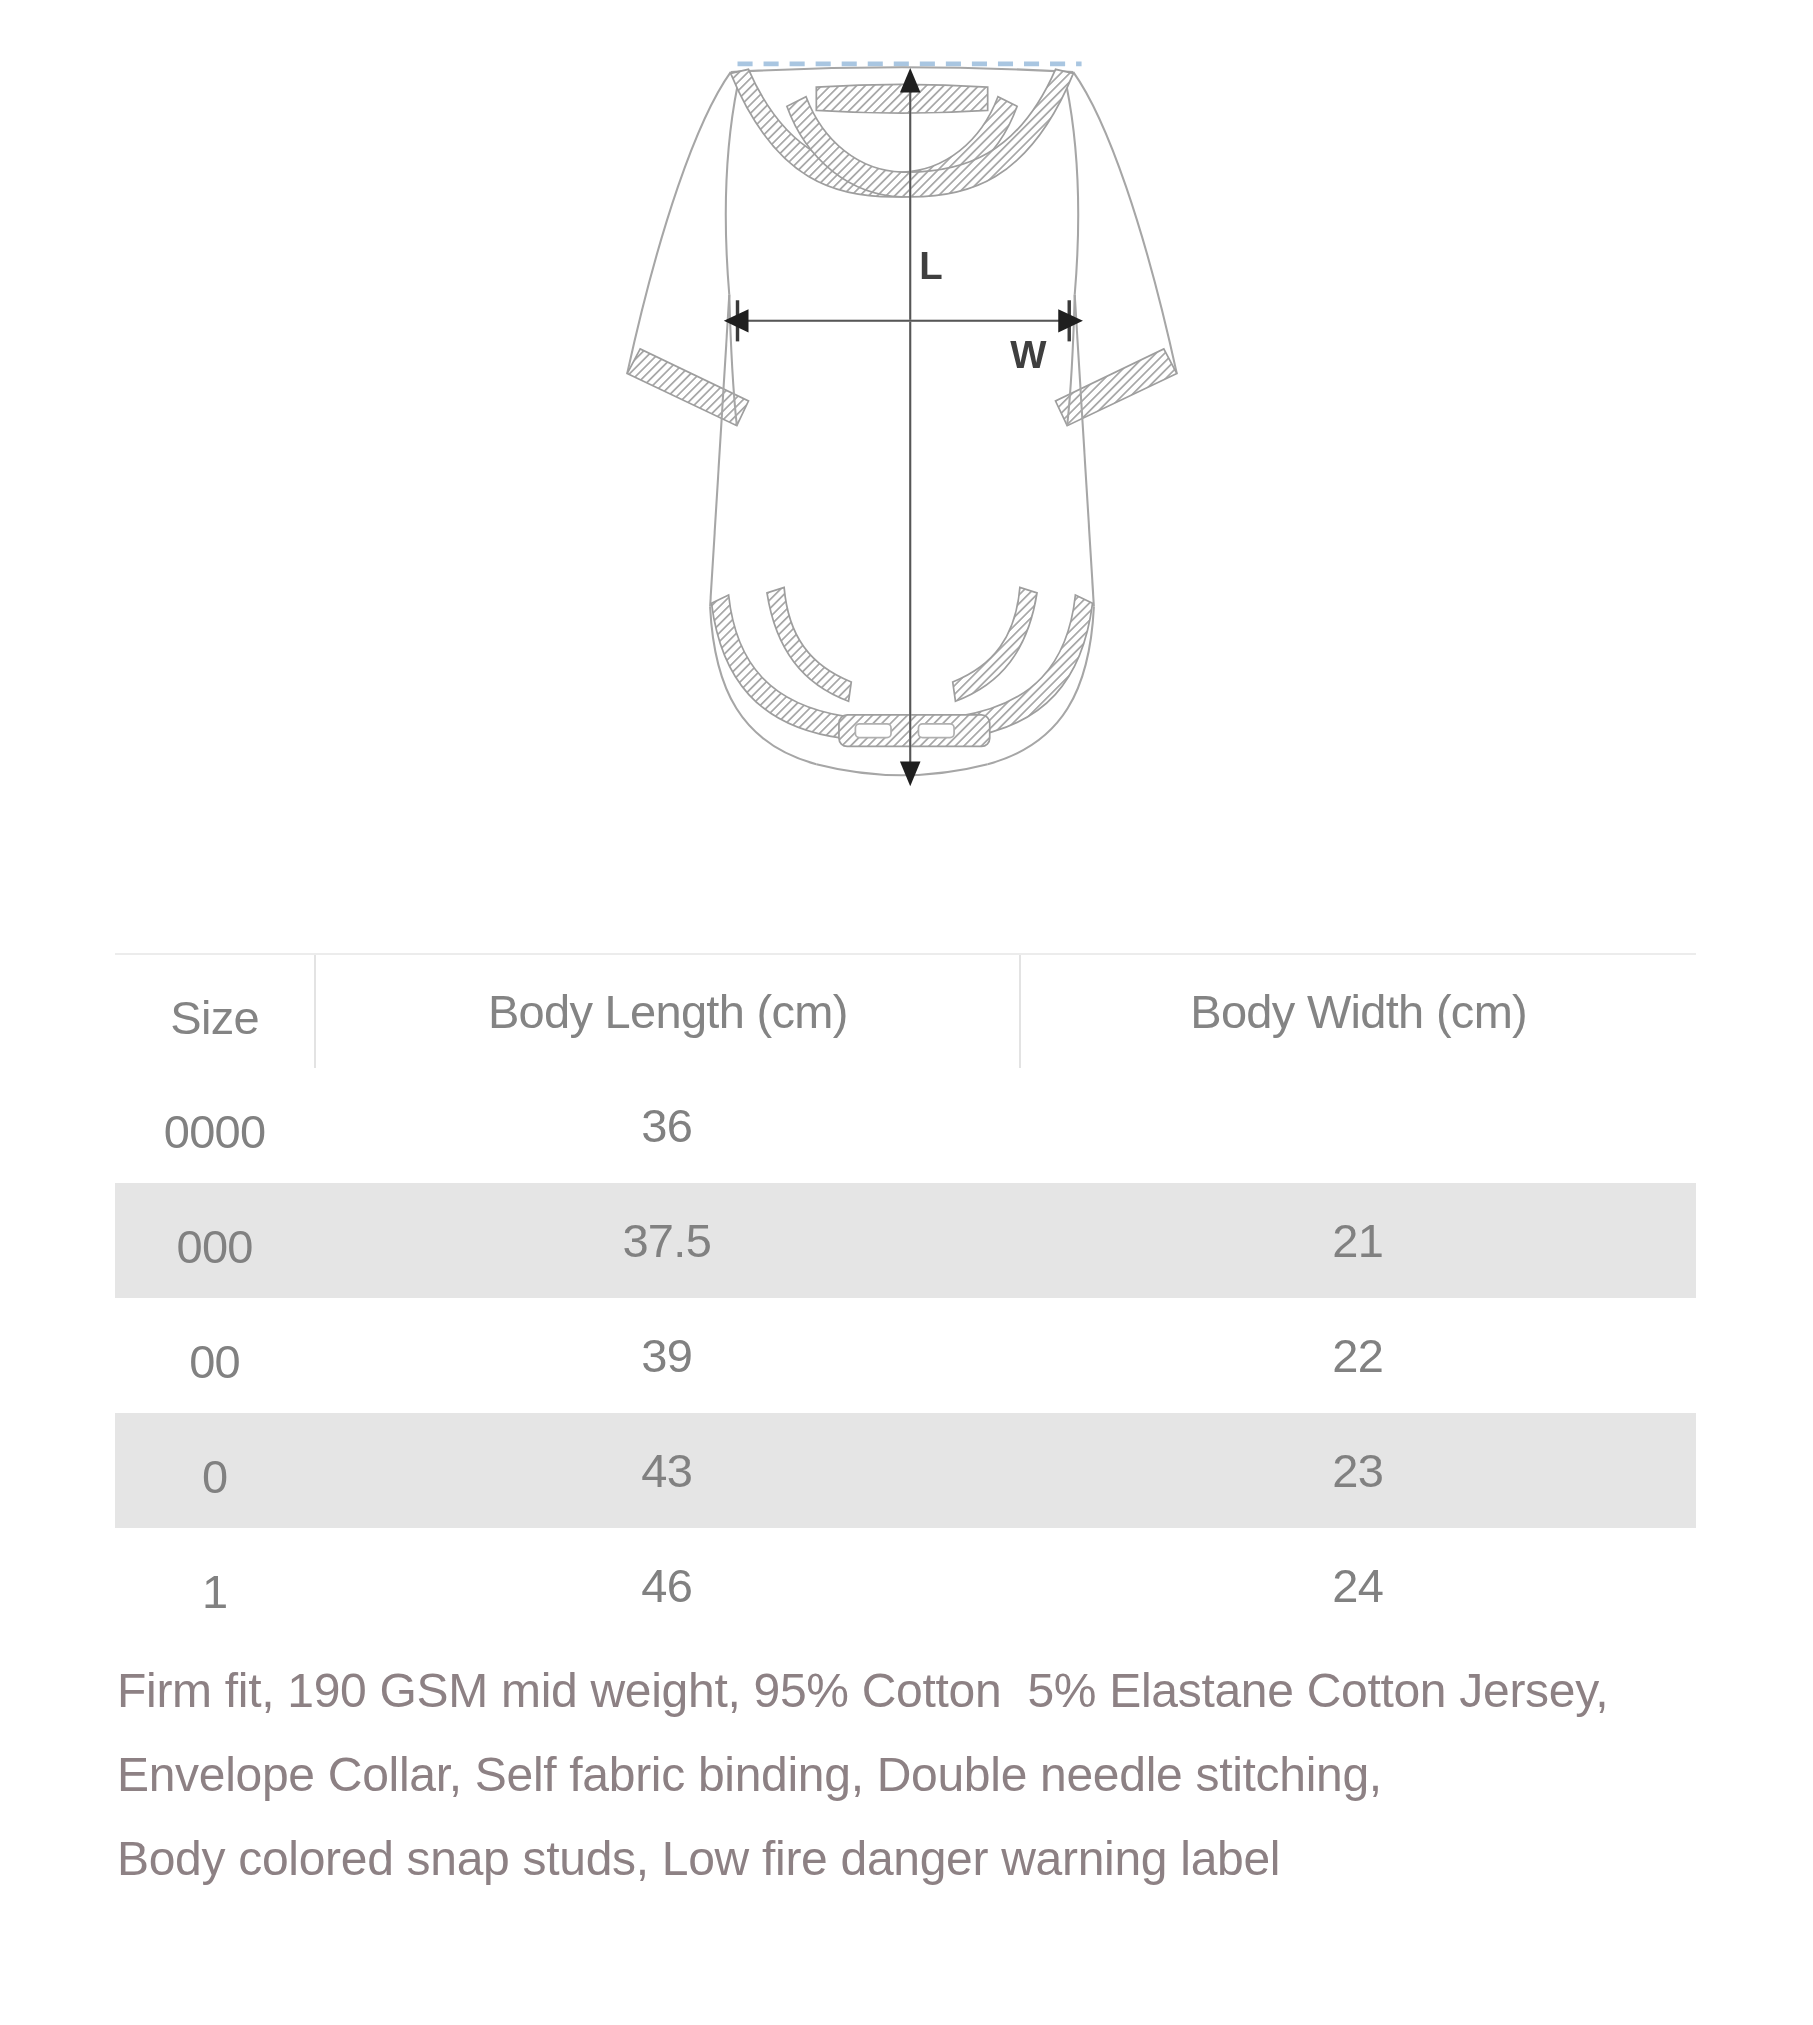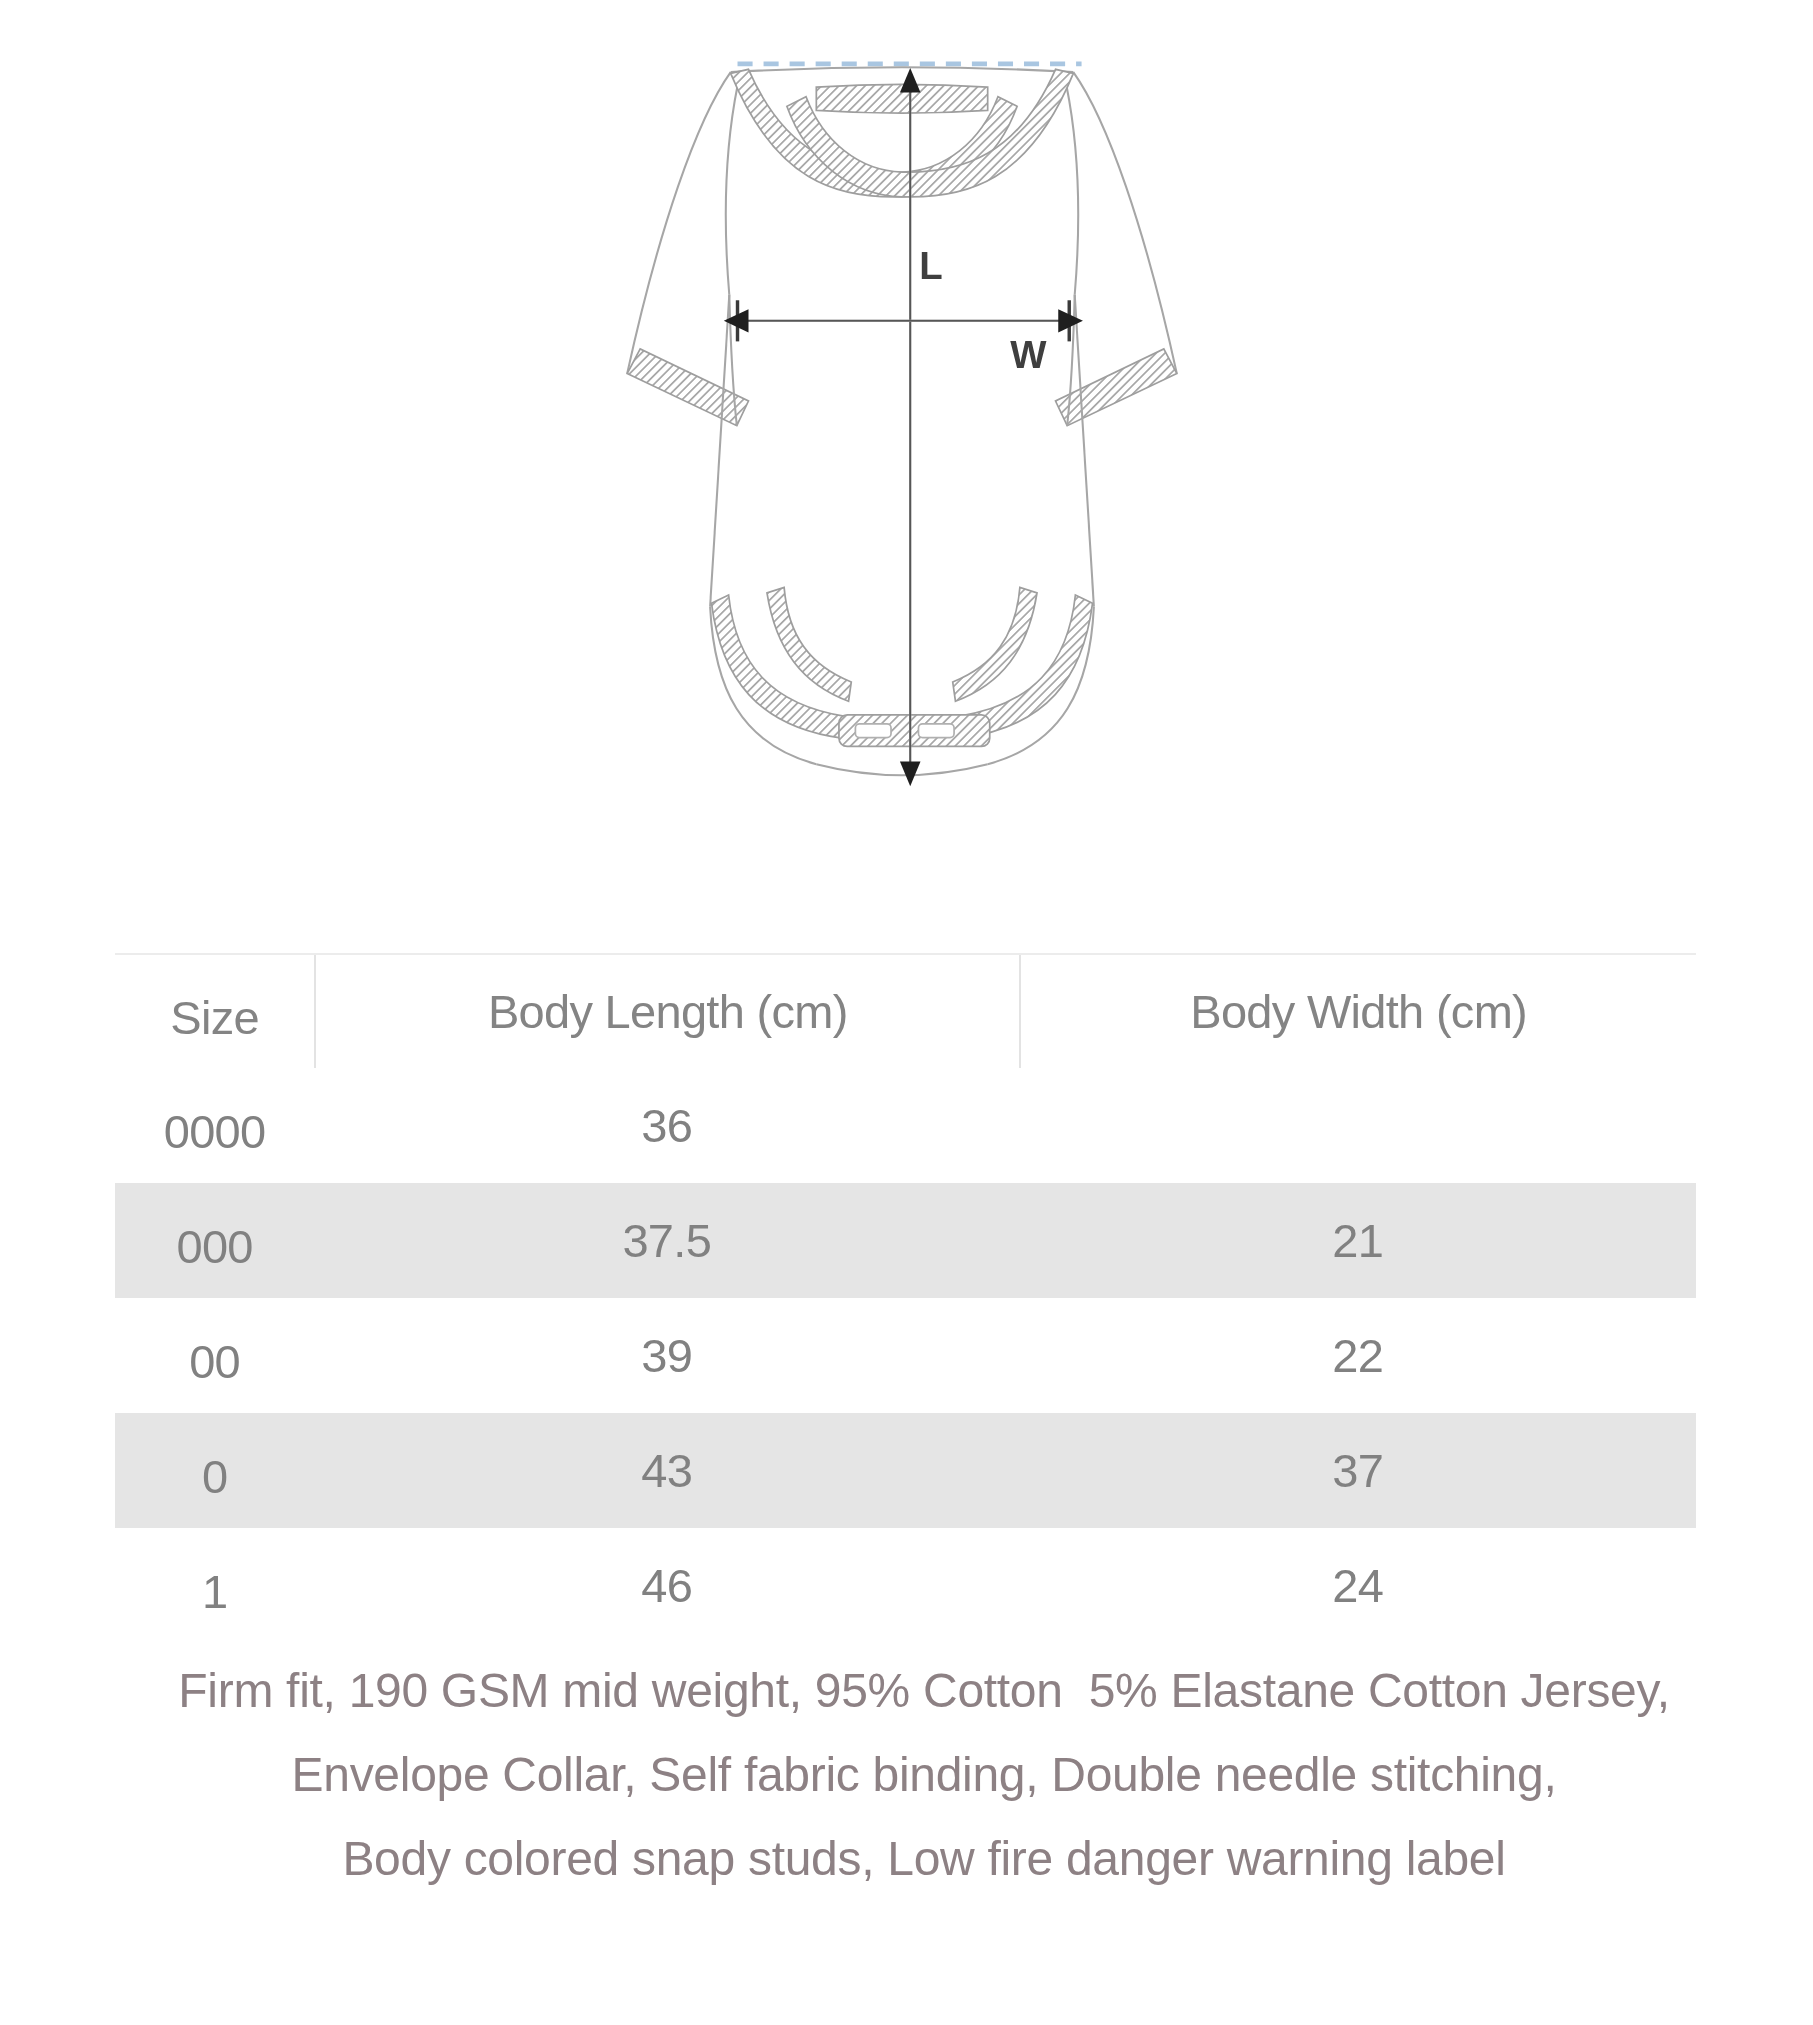--- a/index.html
+++ b/index.html
@@ -54,21 +54,21 @@
   .t-header .c2, .t-header .c3 { border-left: 2.1px solid #e3e3e3; }
 
   
   .details {
     margin: 5.5px 82px 0 117px;
     font-size: 48px;
     line-height: 84px;
     letter-spacing: -0.3px;
     color: #8d8184;
   }
-  .detail-line { white-space: pre-wrap; text-align: center; }
+  .detail-line { white-space: pre-wrap; }
 </style>
 </head>
 <body>
 
 <div id="page">
 
   <div class="diagram-wrap">
     <svg viewBox="0 0 820 1070" xmlns="http://www.w3.org/2000/svg">
       <defs>
         <pattern id="hatch" width="9" height="9" patternUnits="userSpaceOnUse" patternTransform="rotate(45)">
@@ -158,21 +158,21 @@
       <div class="cell c3">21</div>
     </div>
     <div class="t-row">
       <div class="cell c1">00</div>
       <div class="cell c2">39</div>
       <div class="cell c3">22</div>
     </div>
     <div class="t-row alt">
       <div class="cell c1">0</div>
       <div class="cell c2">43</div>
-      <div class="cell c3">37</div>
+      <div class="cell c3">23</div>
     </div>
     <div class="t-row">
       <div class="cell c1">1</div>
       <div class="cell c2">46</div>
       <div class="cell c3">24</div>
     </div>
   </div>
 
   <div class="details">
     <div class="detail-line">Firm fit, 190 GSM mid weight, 95% Cotton  5% Elastane Cotton Jersey,</div>

